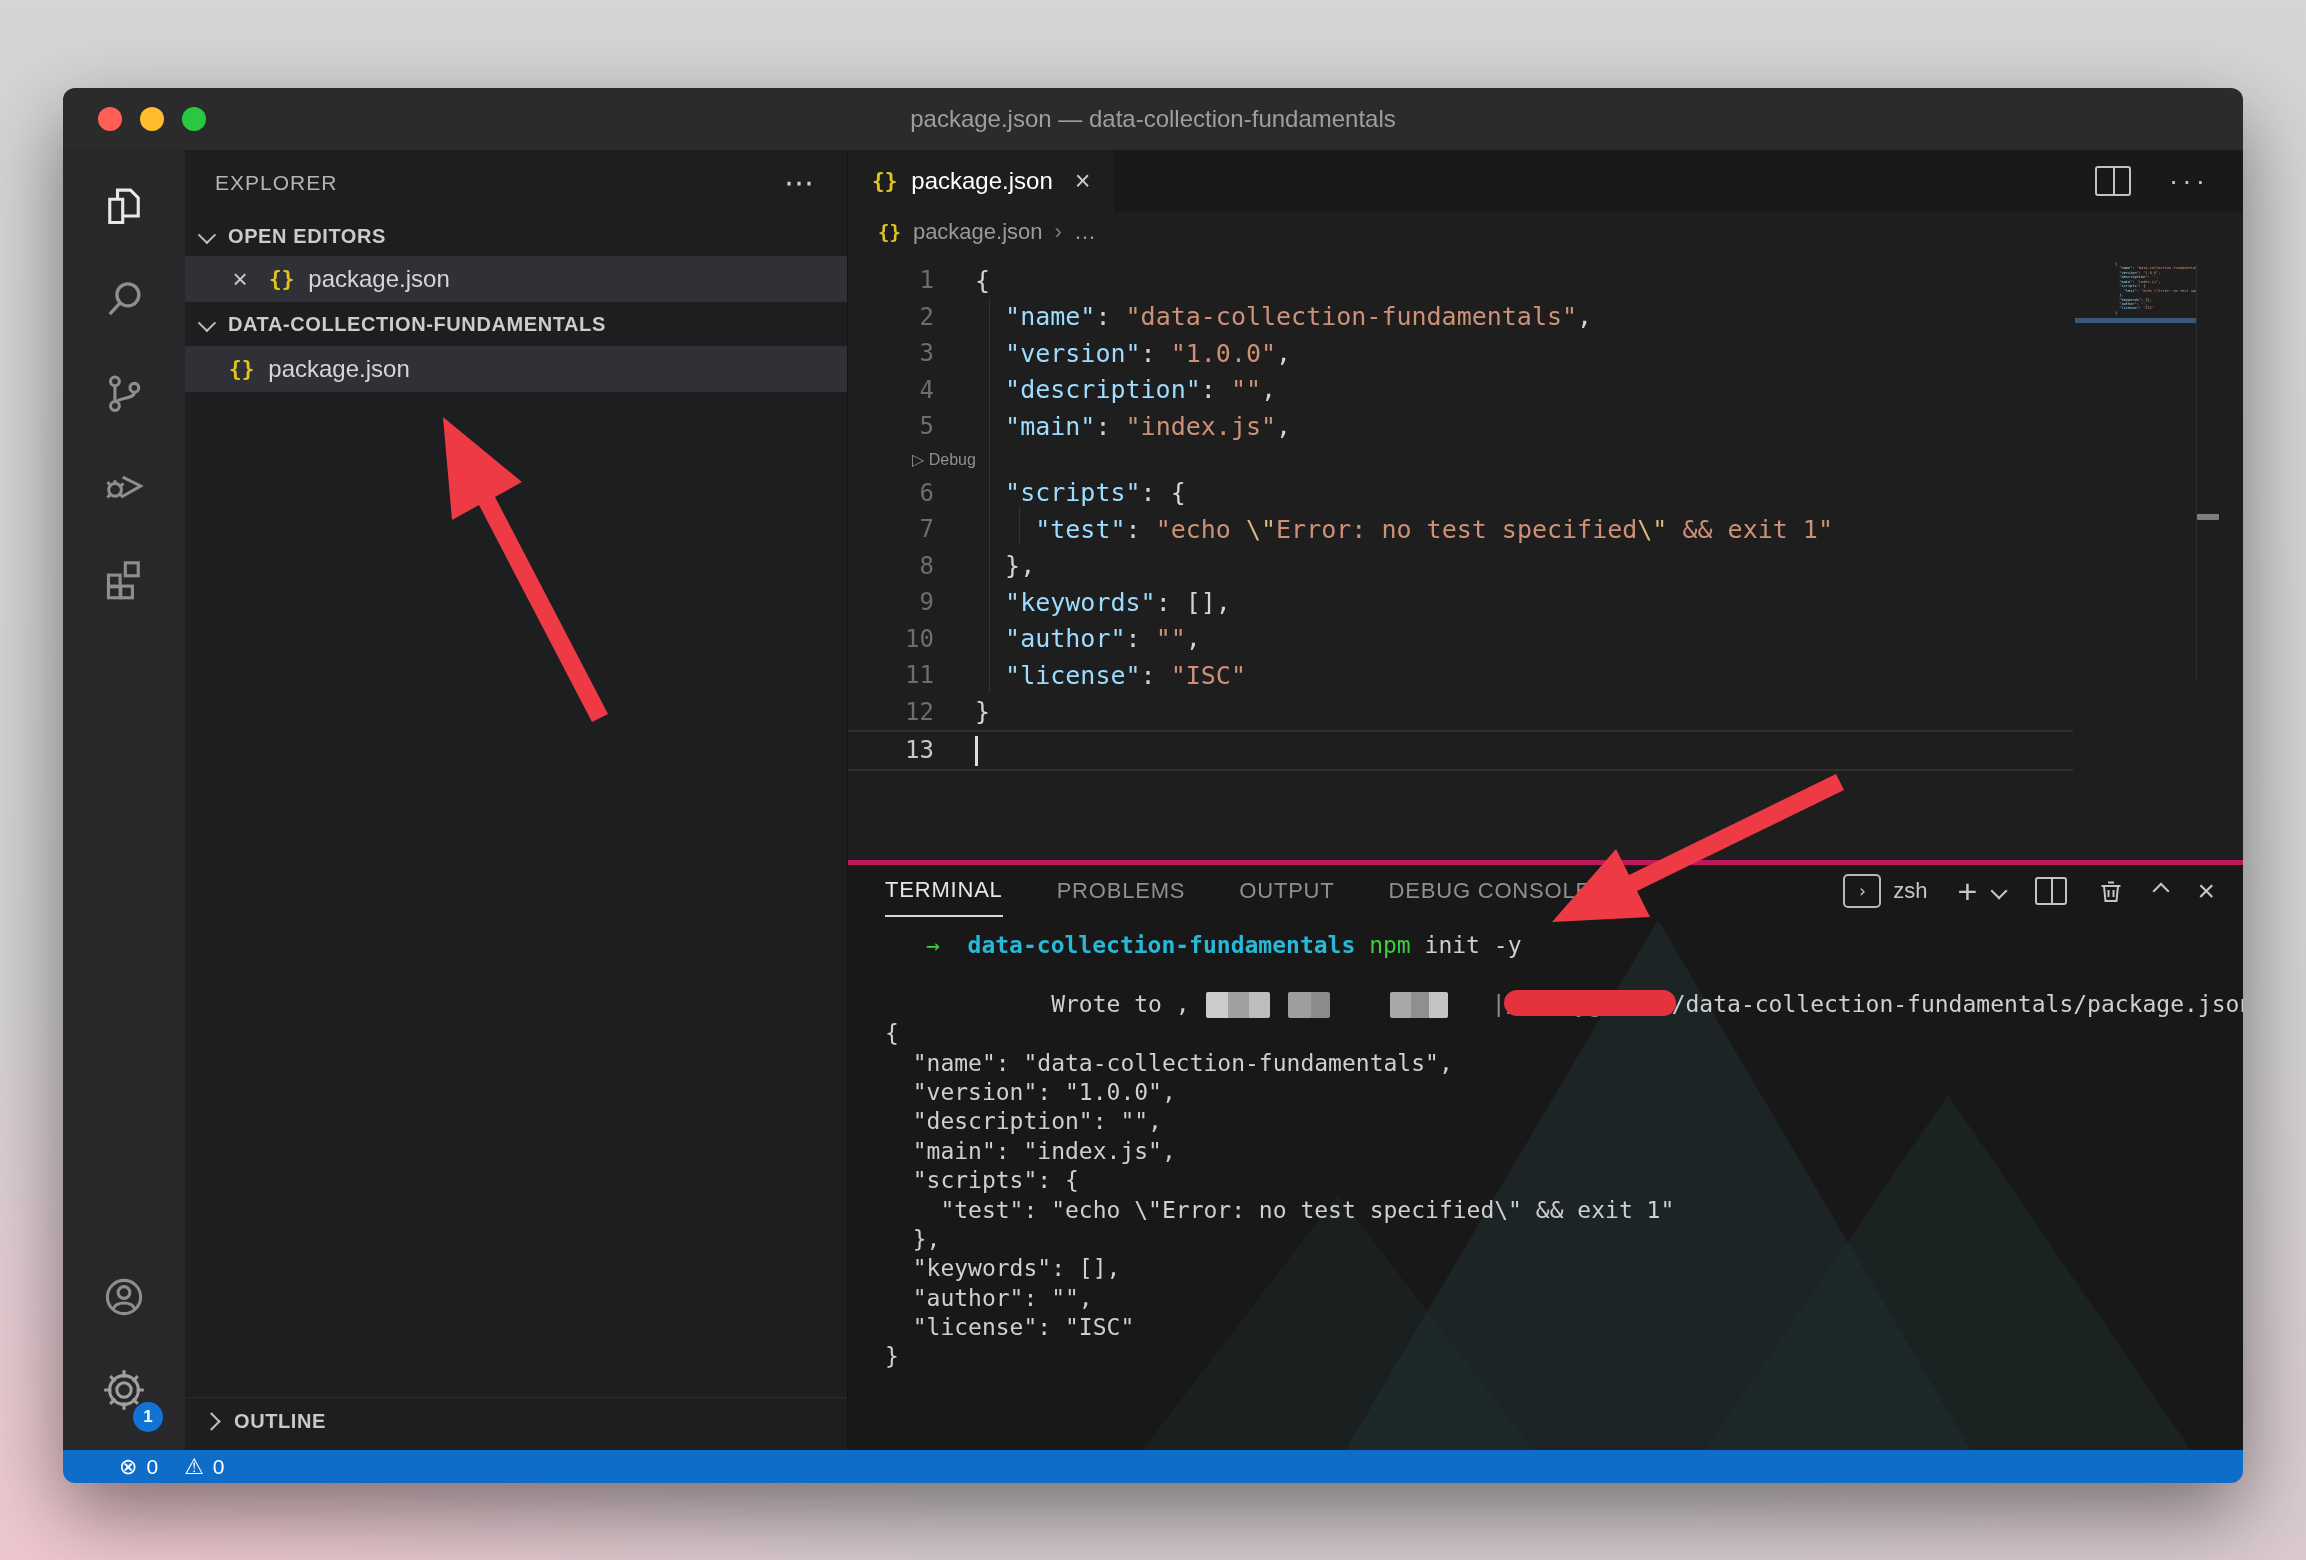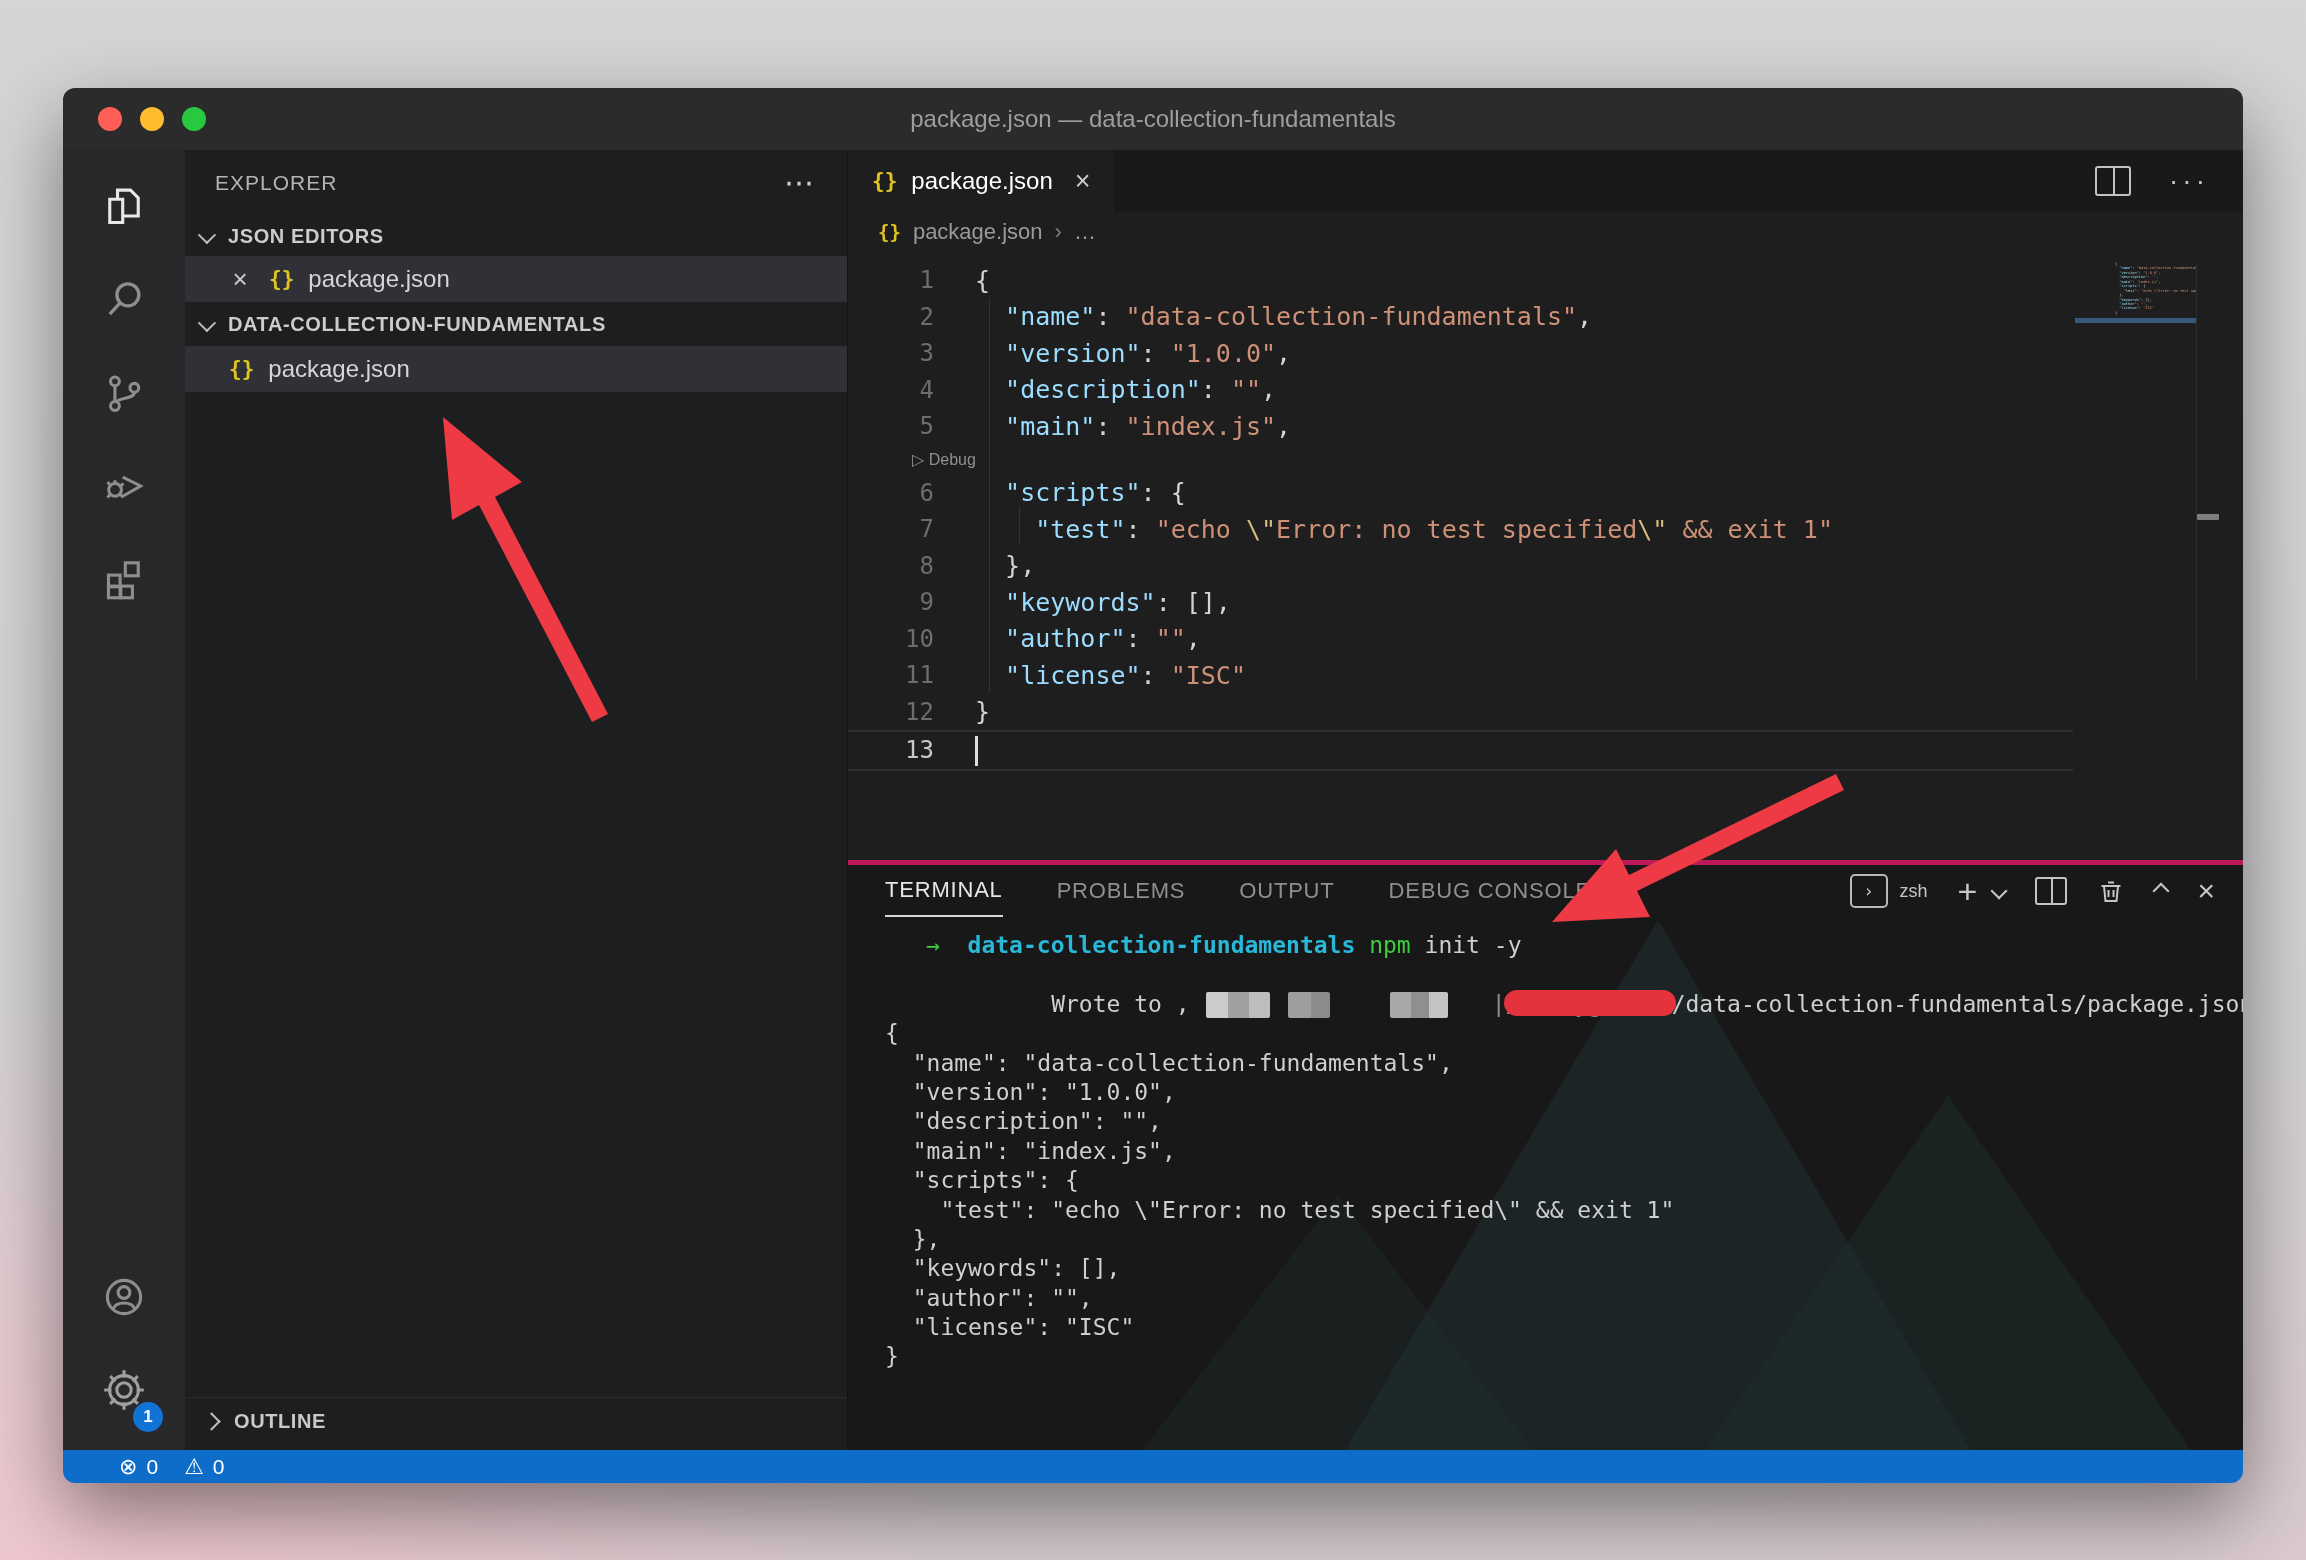--- a/index.html
+++ b/index.html
@@ -77,21 +77,21 @@
   .scroll-thumb{position:absolute;right:24px;top:262px;width:22px;height:6px;background:#7d7d7d;border-radius:1px}
   
   .panel{flex:0 0 585px;background:#181819;border-top:5px solid #be185d;position:relative;overflow:hidden}
   .tri{position:absolute;clip-path:polygon(50% 0,100% 100%,0 100%);background:#20302f}
   .panel-header{height:52px;display:flex;align-items:stretch;padding:0 28px 0 37px;position:relative}
   .ptab{font-size:22px;color:#8f8f8f;letter-spacing:.8px;margin-right:54px;display:flex;align-items:center}
   .ptab.active{color:#e6e6e6;border-bottom:2px solid #d7d7d7}
   .picons{margin-left:auto;display:flex;align-items:center;gap:30px;color:#c6c6c6}
   .shellbox{width:34px;height:30px;border:2px solid #b9b9b9;border-radius:5px;display:flex;align-items:center;justify-content:center;
     font-family:"DejaVu Sans Mono",monospace;font-size:17px;color:#c6c6c6}
-  .shellname{font-size:18px;margin-left:-18px}
+  .shellname{font-size:22px;margin-left:-18px}
   .plus{font-size:34px;font-weight:300}
   .chv{width:10px;height:10px;border-right:2px solid #c6c6c6;border-bottom:2px solid #c6c6c6;display:inline-block}
   .chv.d{transform:rotate(45deg)}
   .chv.u{transform:rotate(-135deg)}
   .pclose{font-size:30px}
   .term{position:absolute;left:37px;top:66px;right:16px;bottom:0;
     font-family:"DejaVu Sans Mono",monospace;font-size:23px;line-height:29.4px;color:#cfcfcf}
   .trow{white-space:pre;height:29.4px}
   .g{color:#3ecf3e}.c{color:#29b9d8;font-weight:bold}.w{color:#cfcfcf}
   .tcur{display:inline-block;width:17px;height:26px;border:2.5px solid #d0d0d0;vertical-align:middle;margin-left:6px}
@@ -196,21 +196,21 @@
       </div>
     </div>
 
     <div class="sidebar">
       <div class="sb-title">
         <span>EXPLORER</span>
         <span class="sb-more">⋯</span>
       </div>
       <div class="sb-sec">
         <span class="chev down"></span>
-        <span>JSON EDITORS</span>
+        <span>OPEN EDITORS</span>
       </div>
       <div class="sb-item sel" style="padding-left:40px">
         <span class="closex">×</span>
         <span class="jsonic">{}</span>
         <span>package.json</span>
       </div>
       <div class="sb-sec folder">
         <span class="chev down"></span>
         <span>DATA-COLLECTION-FUNDAMENTALS</span>
       </div>

